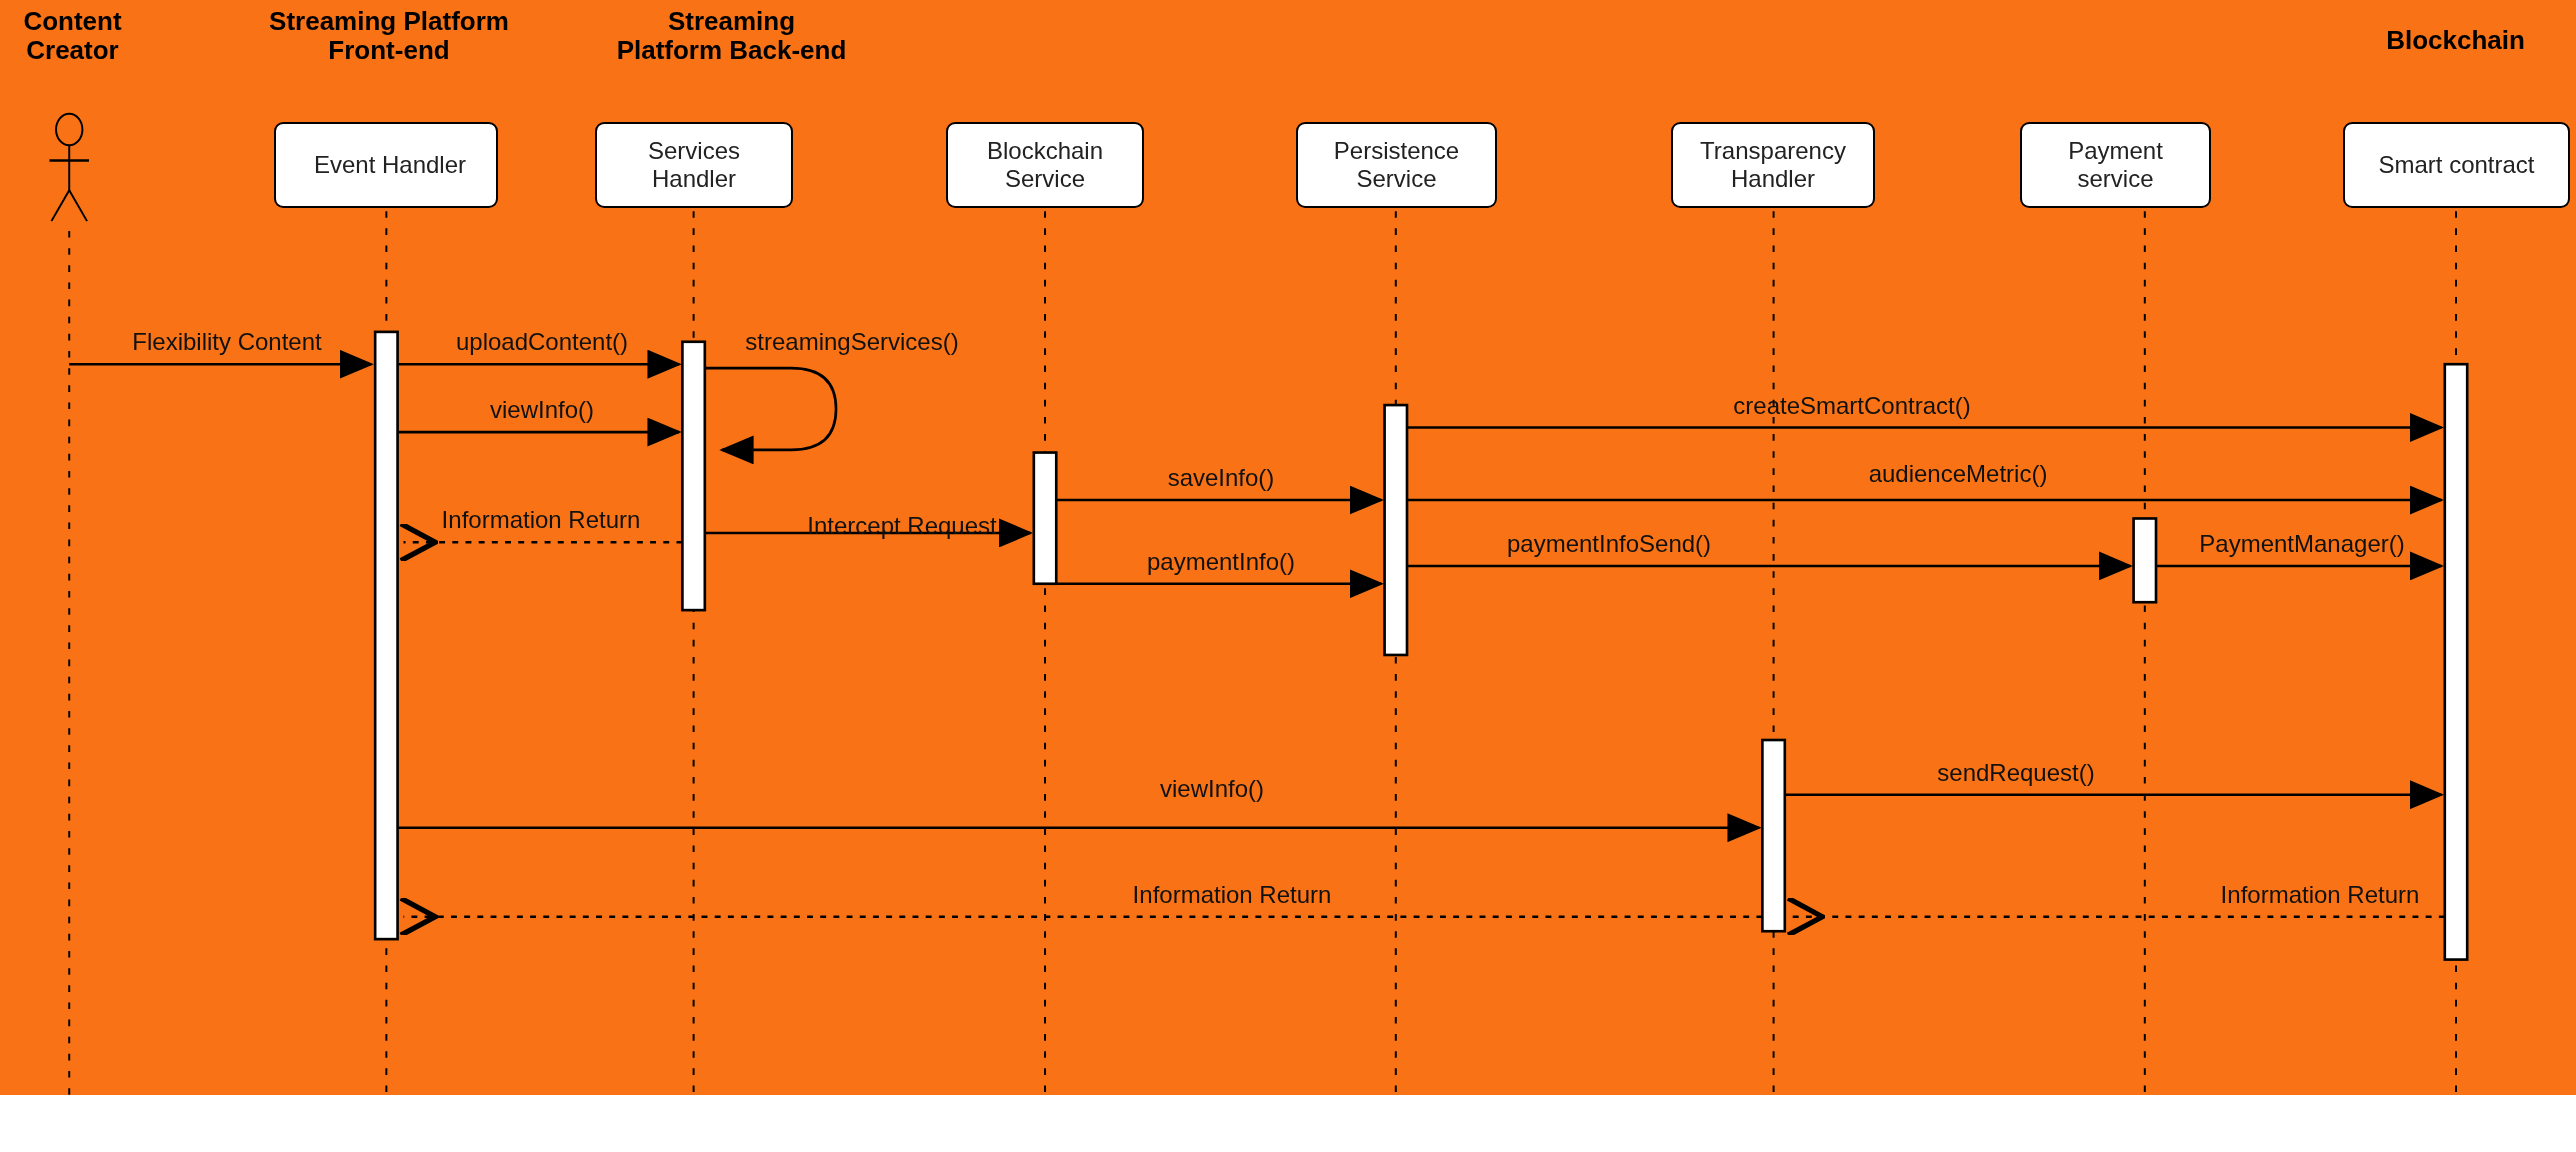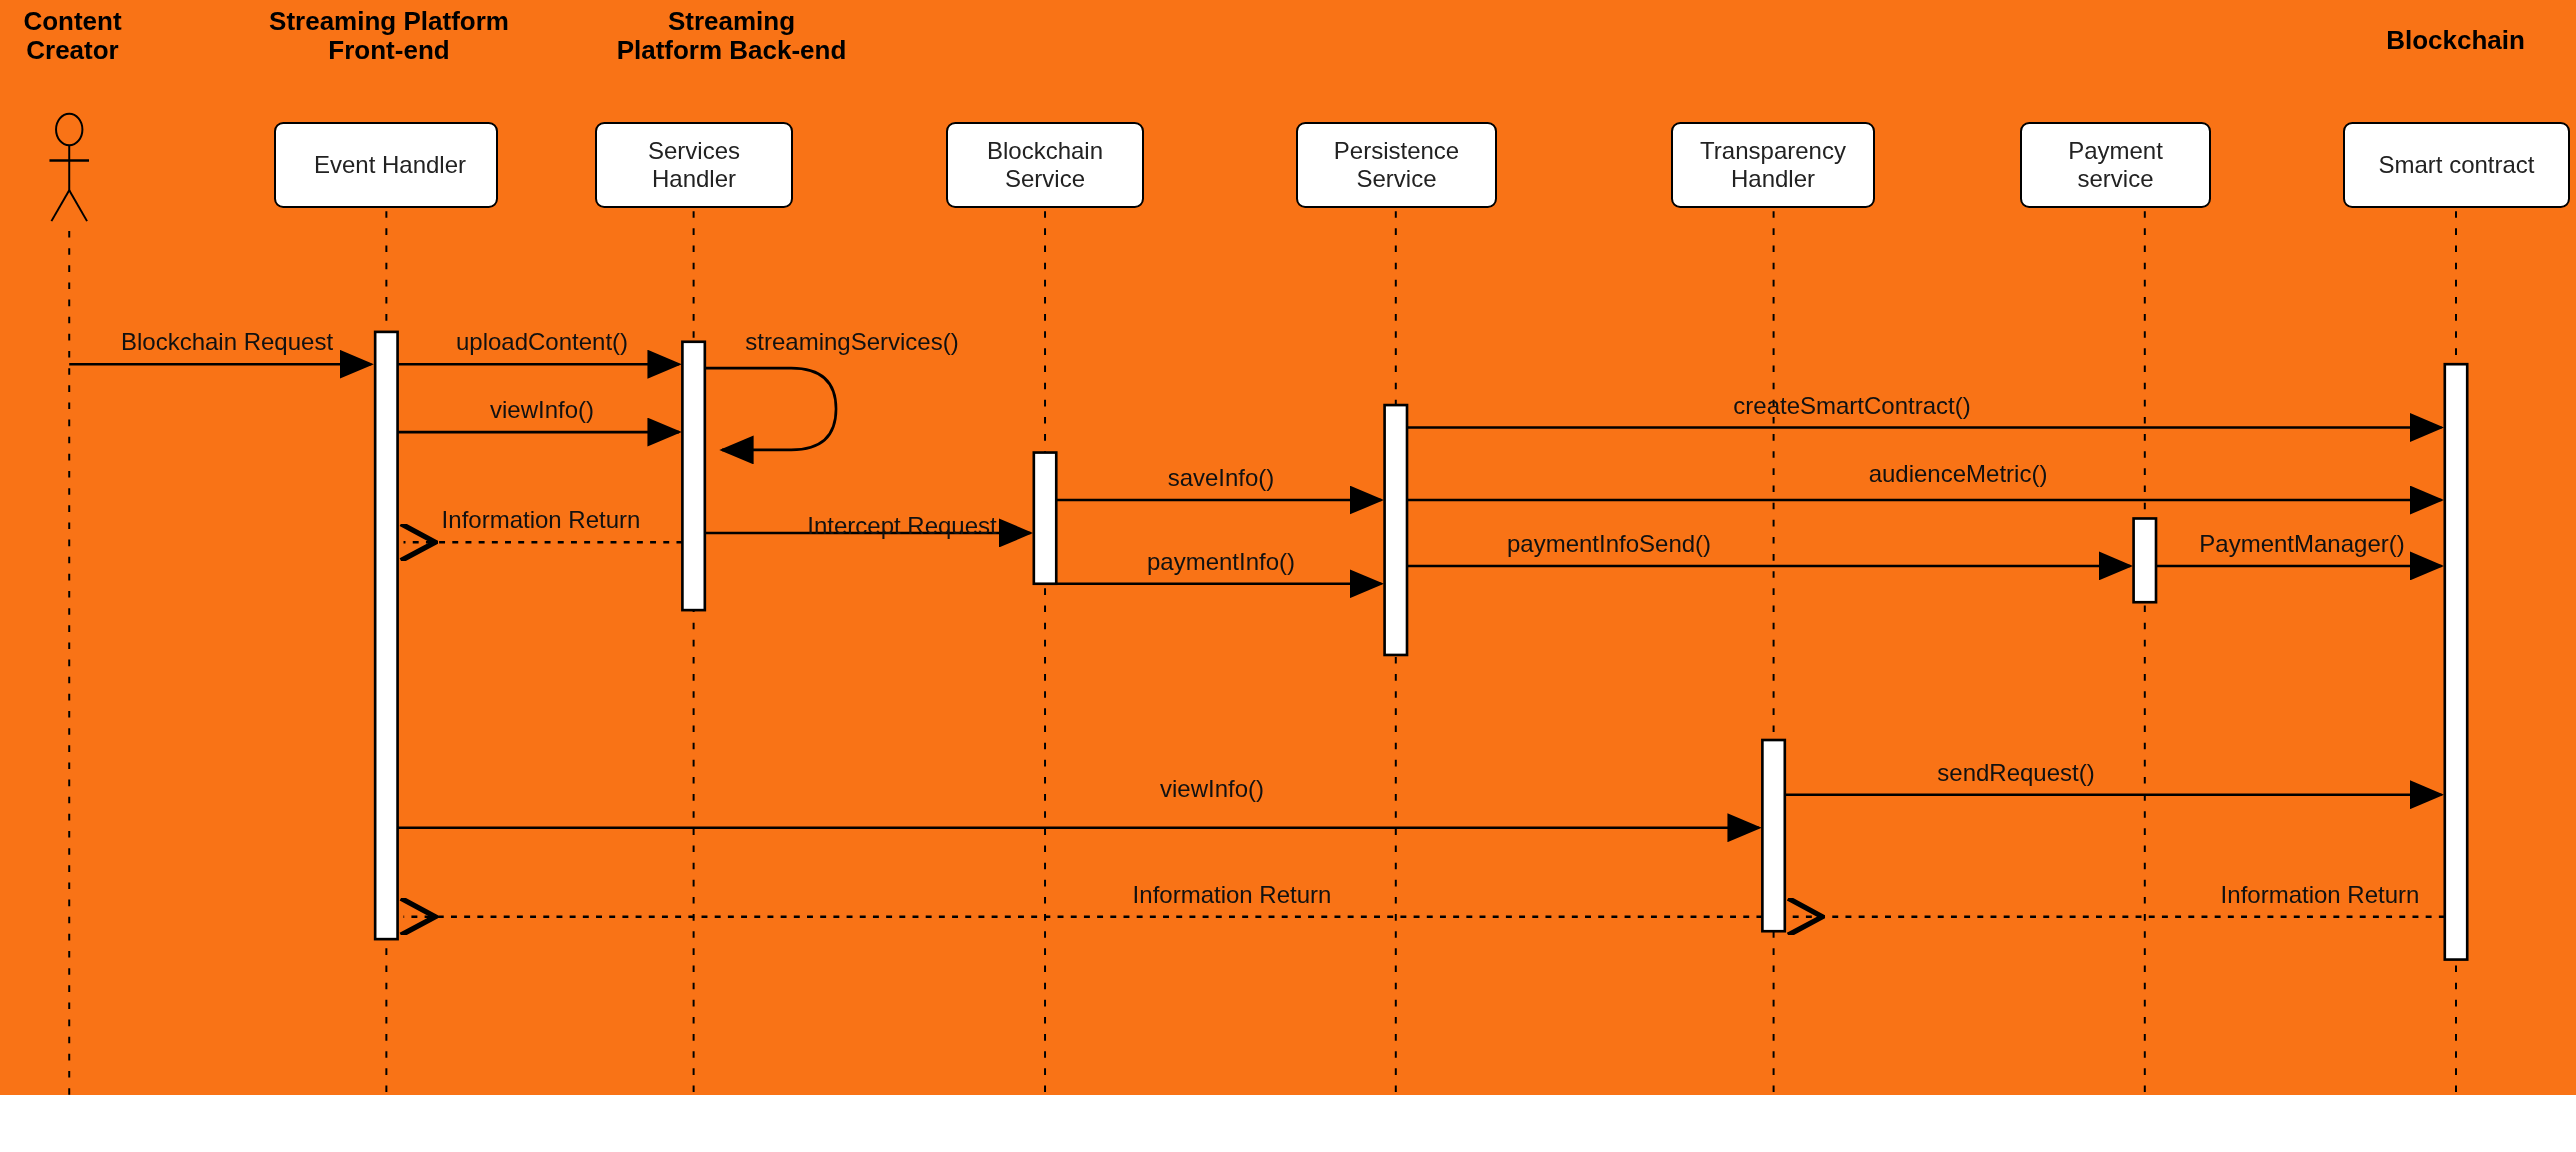--- a/index.html
+++ b/index.html
@@ -120,21 +120,21 @@
     <g stroke="#000" stroke-width="4" fill="none" stroke-dasharray="9 11">
 
       <line x1="1035" y1="822" x2="612" y2="822" marker-end="url(#openArrow)"></line>
 
       <line x1="3708" y1="1390" x2="2716" y2="1390" marker-end="url(#openArrow)"></line>
 
       <line x1="2673" y1="1390" x2="612" y2="1390" marker-end="url(#openArrow)"></line>
     </g>
   </svg>
 
-  <div class="msg-label" style="left:227px;top:328px;">Blockchain Request</div>
+  <div class="msg-label" style="left:227px;top:328px;">Flexibility Content</div>
   <div class="msg-label" style="left:542px;top:328px;">uploadContent()</div>
   <div class="msg-label" style="left:852px;top:328px;">streamingServices()</div>
   <div class="msg-label" style="left:1852px;top:392px;">createSmartContract()</div>
   <div class="msg-label" style="left:542px;top:396px;">viewInfo()</div>
   <div class="msg-label" style="left:1221px;top:464px;">saveInfo()</div>
   <div class="msg-label" style="left:1958px;top:460px;">audienceMetric()</div>
   <div class="msg-label" style="left:870px;top:512px;margin-left:32px;">Intercept Request</div>
   <div class="msg-label" style="left:541px;top:506px;">Information Return</div>
   <div class="msg-label" style="left:1609px;top:530px;">paymentInfoSend()</div>
   <div class="msg-label" style="left:2302px;top:530px;">PaymentManager()</div>

